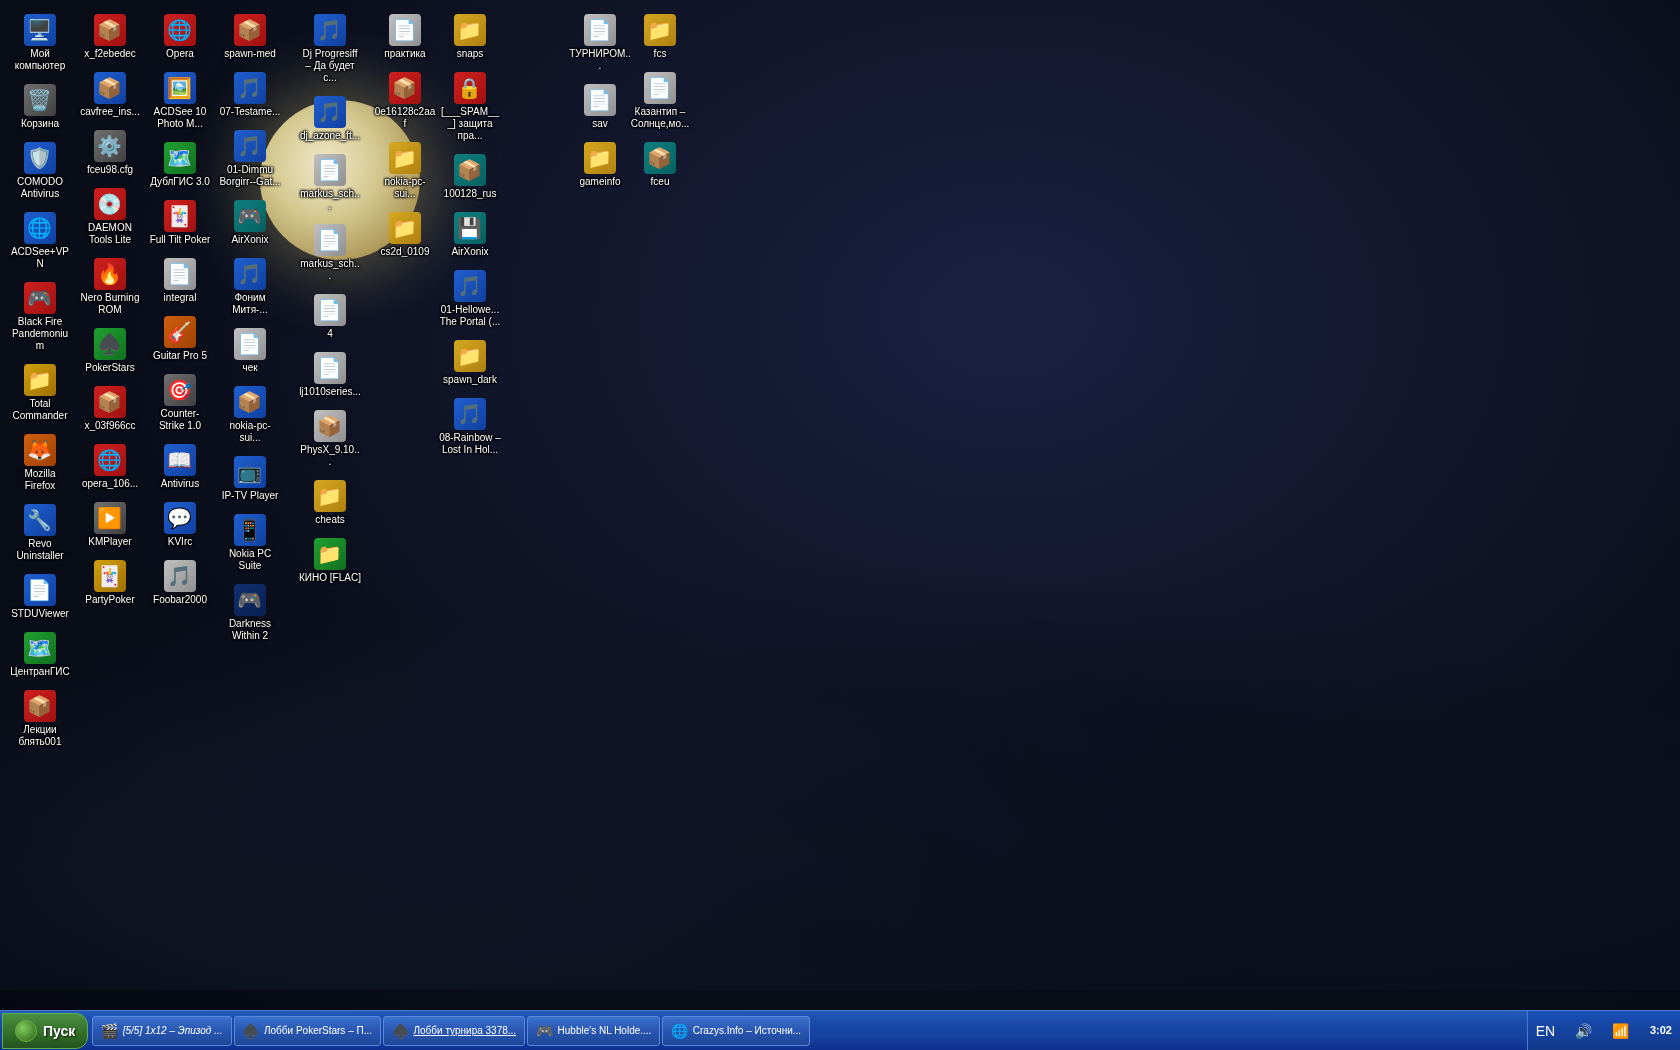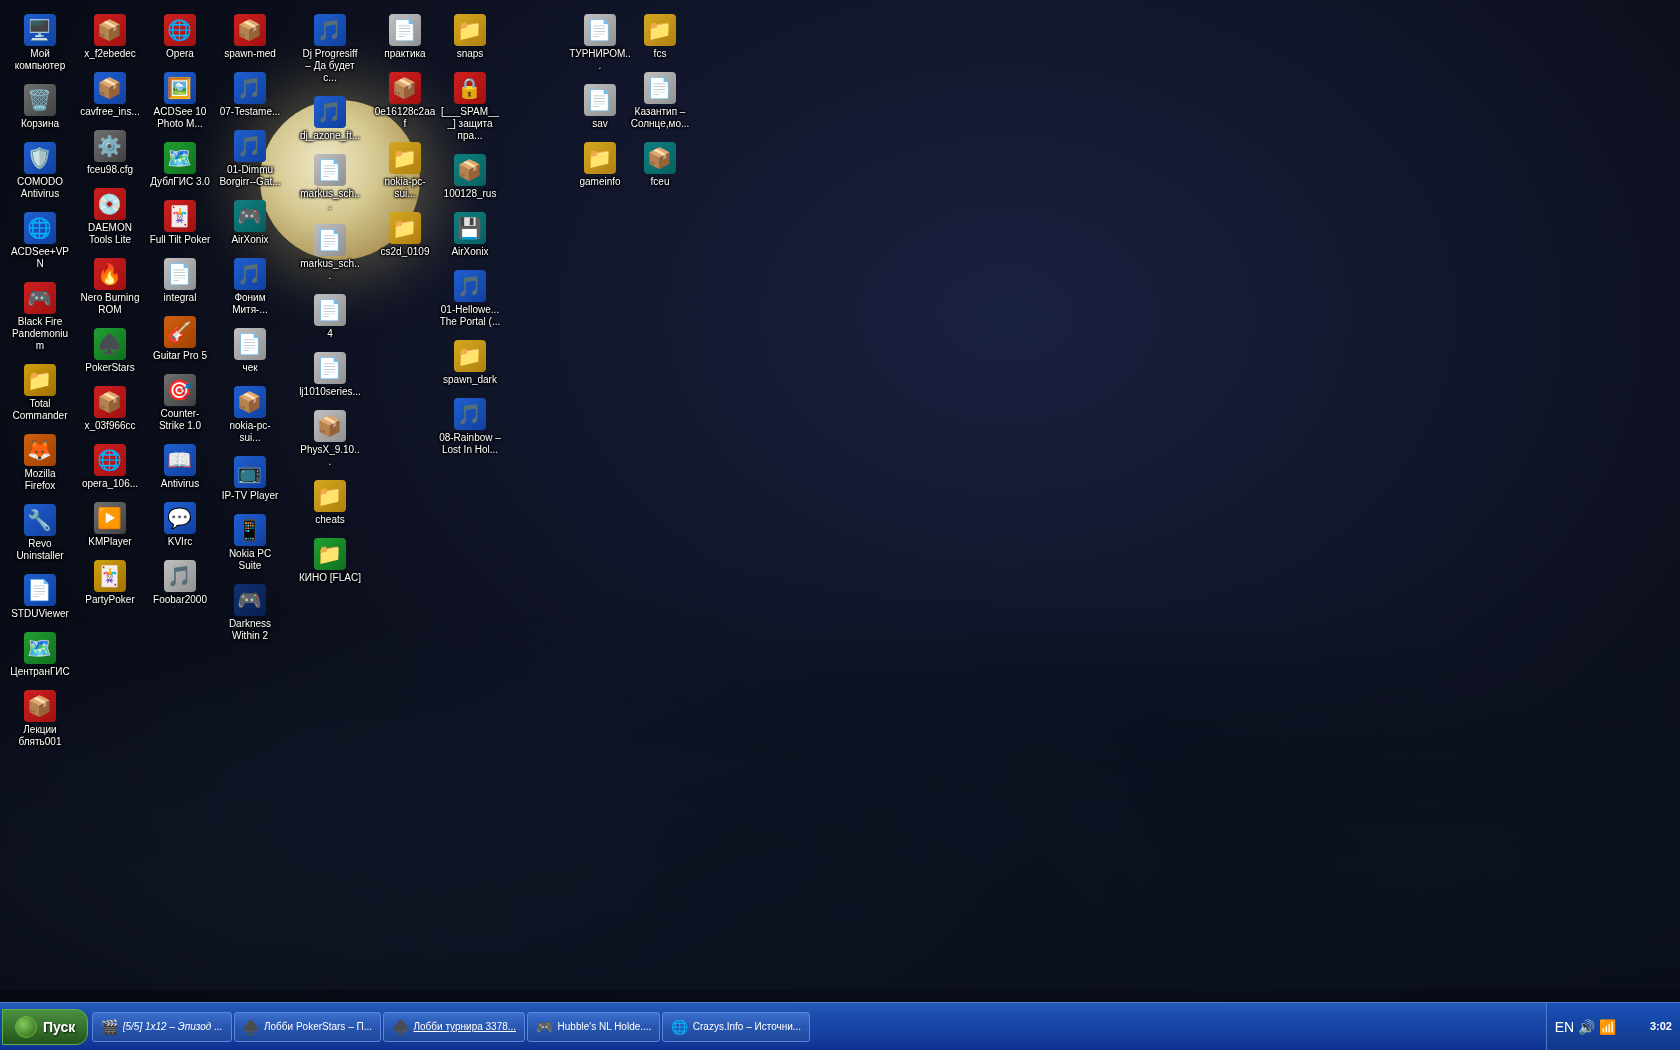--- a/index.html
+++ b/index.html
@@ -97,21 +97,21 @@
       word-break: break-word;
       max-width: 68px;
     }
 
     
     #taskbar {
       position: absolute;
       bottom: 0;
       left: 0;
       right: 0;
-      height: 48px;
+      height: 40px;
       background: linear-gradient(to bottom, #245cba 0%, #1a4aaa 30%, #1540a0 70%, #0e3090 100%);
       display: flex;
       align-items: center;
       border-top: 1px solid #4a7acc;
       z-index: 100;
     }
 
     #start-button {
       height: 36px;
       padding: 0 12px;
@@ -168,37 +168,36 @@
     .taskbar-icon {
       font-size: 14px;
       flex-shrink: 0;
     }
 
     #taskbar-right {
       display: flex;
       align-items: center;
       height: 100%;
       padding: 0 8px;
-      gap: 4px;
+      gap: 20px;
       background: linear-gradient(to bottom, #1a50b8 0%, #103888 100%);
       border-left: 1px solid #4a7acc;
     }
 
     .tray-icon {
       font-size: 14px;
       cursor: pointer;
     }
 
     .clock {
       font-size: 11px;
       font-weight: bold;
       color: white;
       text-align: right;
       line-height: 1.3;
-      margin-left: 29px;
     }
 
     
     .icon-blue { background: linear-gradient(135deg, #2060d0, #1040a0); }
     .icon-red { background: linear-gradient(135deg, #d02020, #a01010); }
     .icon-green { background: linear-gradient(135deg, #20a030, #107020); }
     .icon-yellow { background: linear-gradient(135deg, #d0a010, #a07000); }
     .icon-orange { background: linear-gradient(135deg, #d06010, #a04000); }
     .icon-folder { background: linear-gradient(135deg, #d4a820, #b08010); }
     .icon-gray { background: linear-gradient(135deg, #707070, #404040); }

